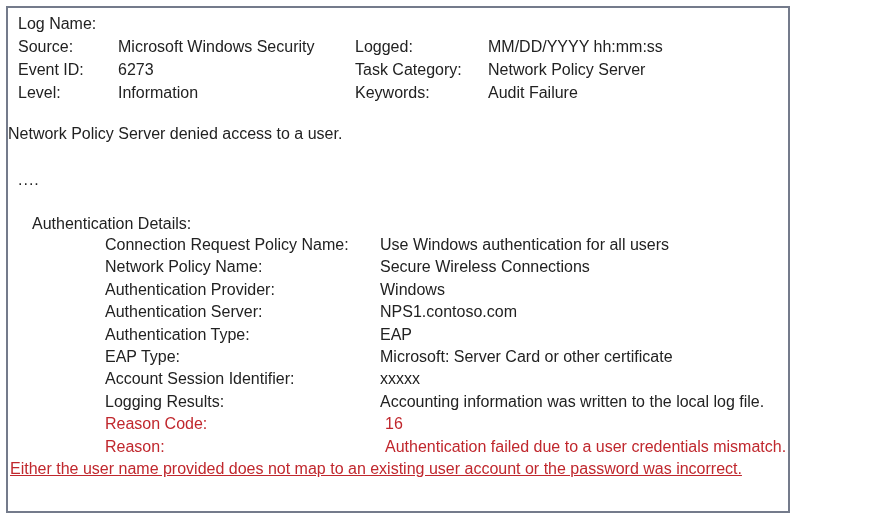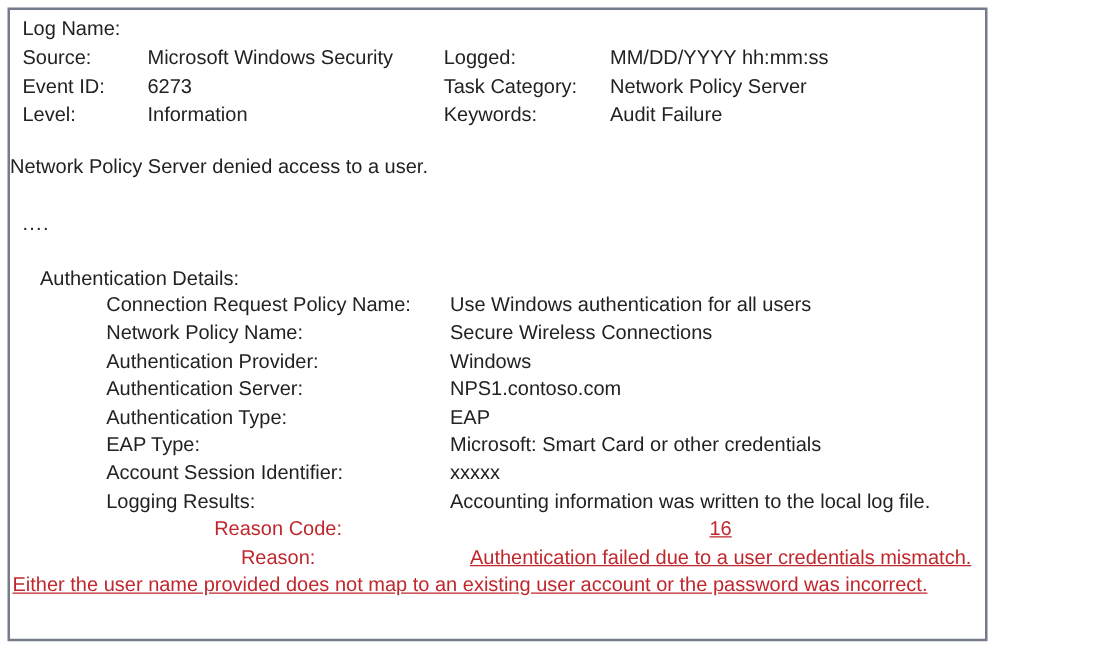--- a/index.html
+++ b/index.html
@@ -35,26 +35,26 @@
     white-space: nowrap;
   }
   
   .desc { margin-top: 18px; padding-left: 0; height: 23px; line-height: 23px; white-space: nowrap; }
   .ellipsis { margin-top: 23px; padding-left: 10px; height: 23px; line-height: 23px; letter-spacing: 1px; }
   .auth-title { margin-top: 23px; padding-left: 24px; height: 20px; line-height: 20px; white-space: nowrap; }
   
   .drow {
     display: grid;
     grid-template-columns: 275px 1fr;
-    padding-left: 77px;
+    padding-left: 97px;
     height: 22.4px; line-height: 22.4px;
     white-space: nowrap;
   }
-  .drow.red .dlabel, .drow.red .dval { color: var(--highlight); text-align: center; }
-  .drow.red .dval { padding-left: 5px; text-decoration: underline; }
+  .drow.red .dlabel, .drow.red .dval { color: var(--highlight); }
+  .drow.red .dval { padding-left: 5px; }
   .footer-note {
     padding-left: 2px;
     height: 22.4px; line-height: 22.4px;
     color: var(--highlight);
     white-space: nowrap;
     text-decoration: underline;
   }
 </style>
 </head>
 <body>
@@ -108,21 +108,21 @@
       <div class="drow">
         <span class="dlabel">Authentication Server:</span>
         <span class="dval">NPS1.contoso.com</span>
       </div>
       <div class="drow">
         <span class="dlabel">Authentication Type:</span>
         <span class="dval">EAP</span>
       </div>
       <div class="drow">
         <span class="dlabel">EAP Type:</span>
-        <span class="dval">Microsoft: Smart Card or other credentials</span>
+        <span class="dval">Microsoft: Server Card or other certificate</span>
       </div>
       <div class="drow">
         <span class="dlabel">Account Session Identifier:</span>
         <span class="dval">xxxxx</span>
       </div>
       <div class="drow">
         <span class="dlabel">Logging Results:</span>
         <span class="dval">Accounting information was written to the local log file.</span>
       </div>
       <div class="drow red">

